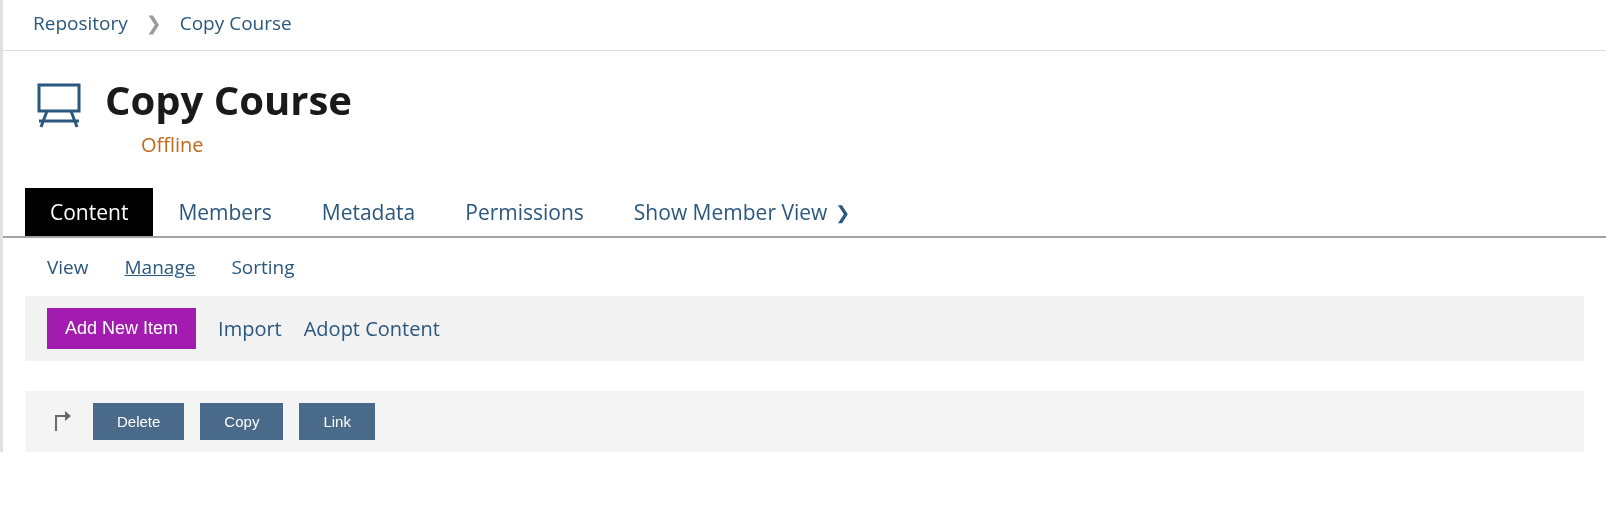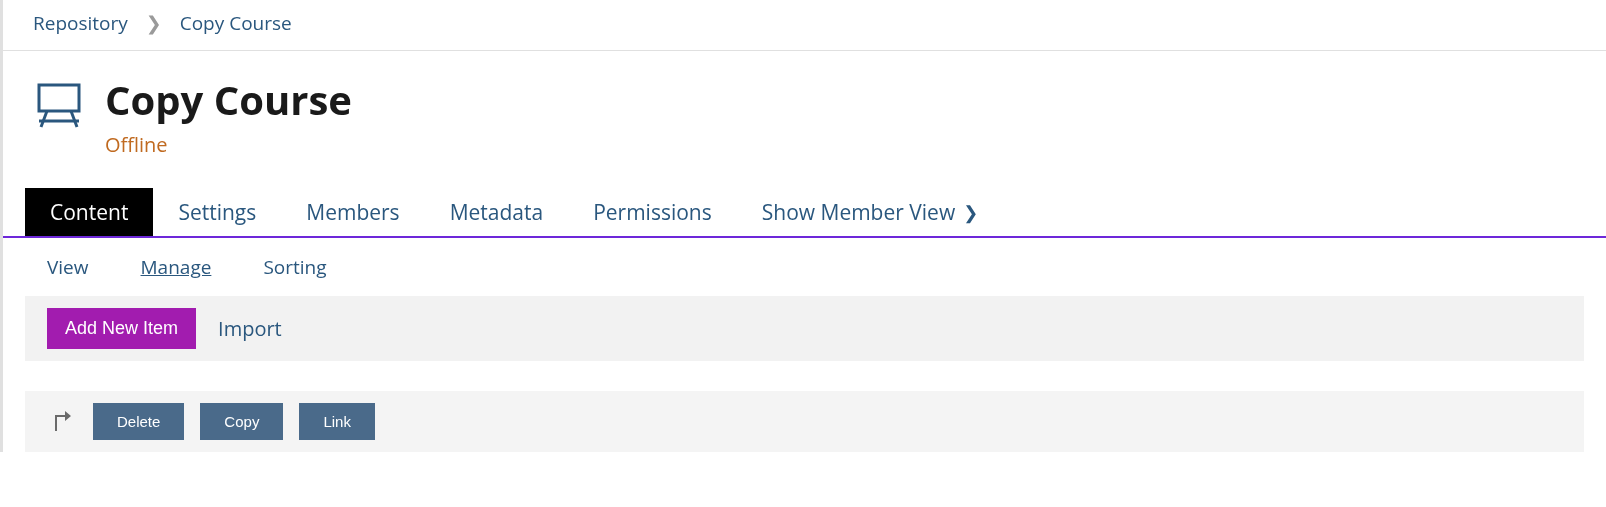--- a/index.html
+++ b/index.html
@@ -46,26 +46,27 @@
   .header-text h1 {
     font-size: 40px;
     font-weight: 700;
     color: #1a1a1a;
     line-height: 1.05;
   }
   .header-text .status {
     color: #c06a20;
     font-size: 20px;
     margin-top: 10px;
+    margin-left: 36px;
   }
   .tabs {
     display: flex;
     align-items: stretch;
     padding: 20px 0 0 22px;
-    border-bottom: 2px solid #6d28d9;
+    border-bottom: 2px solid #a3a3a3;
     gap: 0;
   }
   .tab {
     padding: 10px 25px 10px 25px;
     font-size: 21px;
     color: #2a577e;
     cursor: pointer;
     display: flex;
     align-items: center;
     gap: 8px;
@@ -74,21 +75,21 @@
     background: #000;
     color: #fff;
   }
   .tab .chev {
     color: #2a577e;
     font-size: 18px;
   }
   .subtabs {
     display: flex;
     padding: 16px 30px 16px 44px;
-    gap: 52px;
+    gap: 36px;
   }
   .subtab {
     font-size: 19px;
     color: #2a577e;
     cursor: pointer;
   }
   .subtab.active {
     text-decoration: underline;
   }
   .toolbar {
@@ -159,23 +160,20 @@
       <h1>Copy Course</h1>
       <div class="status">Offline</div>
     </div>
   </div>
 
   <div class="tabs">
     <div class="tab active">
         <span>Content</span>
       </div>
     <div class="tab">
-        <span>Settings</span>
-      </div>
-    <div class="tab">
         <span>Members</span>
       </div>
     <div class="tab">
         <span>Metadata</span>
       </div>
     <div class="tab">
         <span>Permissions</span>
       </div>
     <div class="tab">
       <span>Show Member View</span>
@@ -185,20 +183,21 @@
 
   <div class="subtabs">
     <span class="subtab">View</span>
     <span class="subtab active">Manage</span>
     <span class="subtab">Sorting</span>
   </div>
 
   <div class="toolbar">
     <button class="btn-primary">Add New Item</button>
     <span class="toolbar-link">Import</span>
+    <span class="toolbar-link">Adopt Content</span>
   </div>
 
   <div class="action-row">
     <span class="arrow-icon">
       <svg width="20" height="22" viewBox="0 0 20 22" fill="#6a6a6a">
         <path d="M4 22 L4 6 L14 6 L14 2 L20 7 L14 12 L14 8 L6 8 L6 22 Z"></path>
       </svg>
     </span>
     <button class="btn-secondary">Delete</button>
     <button class="btn-secondary">Copy</button>

